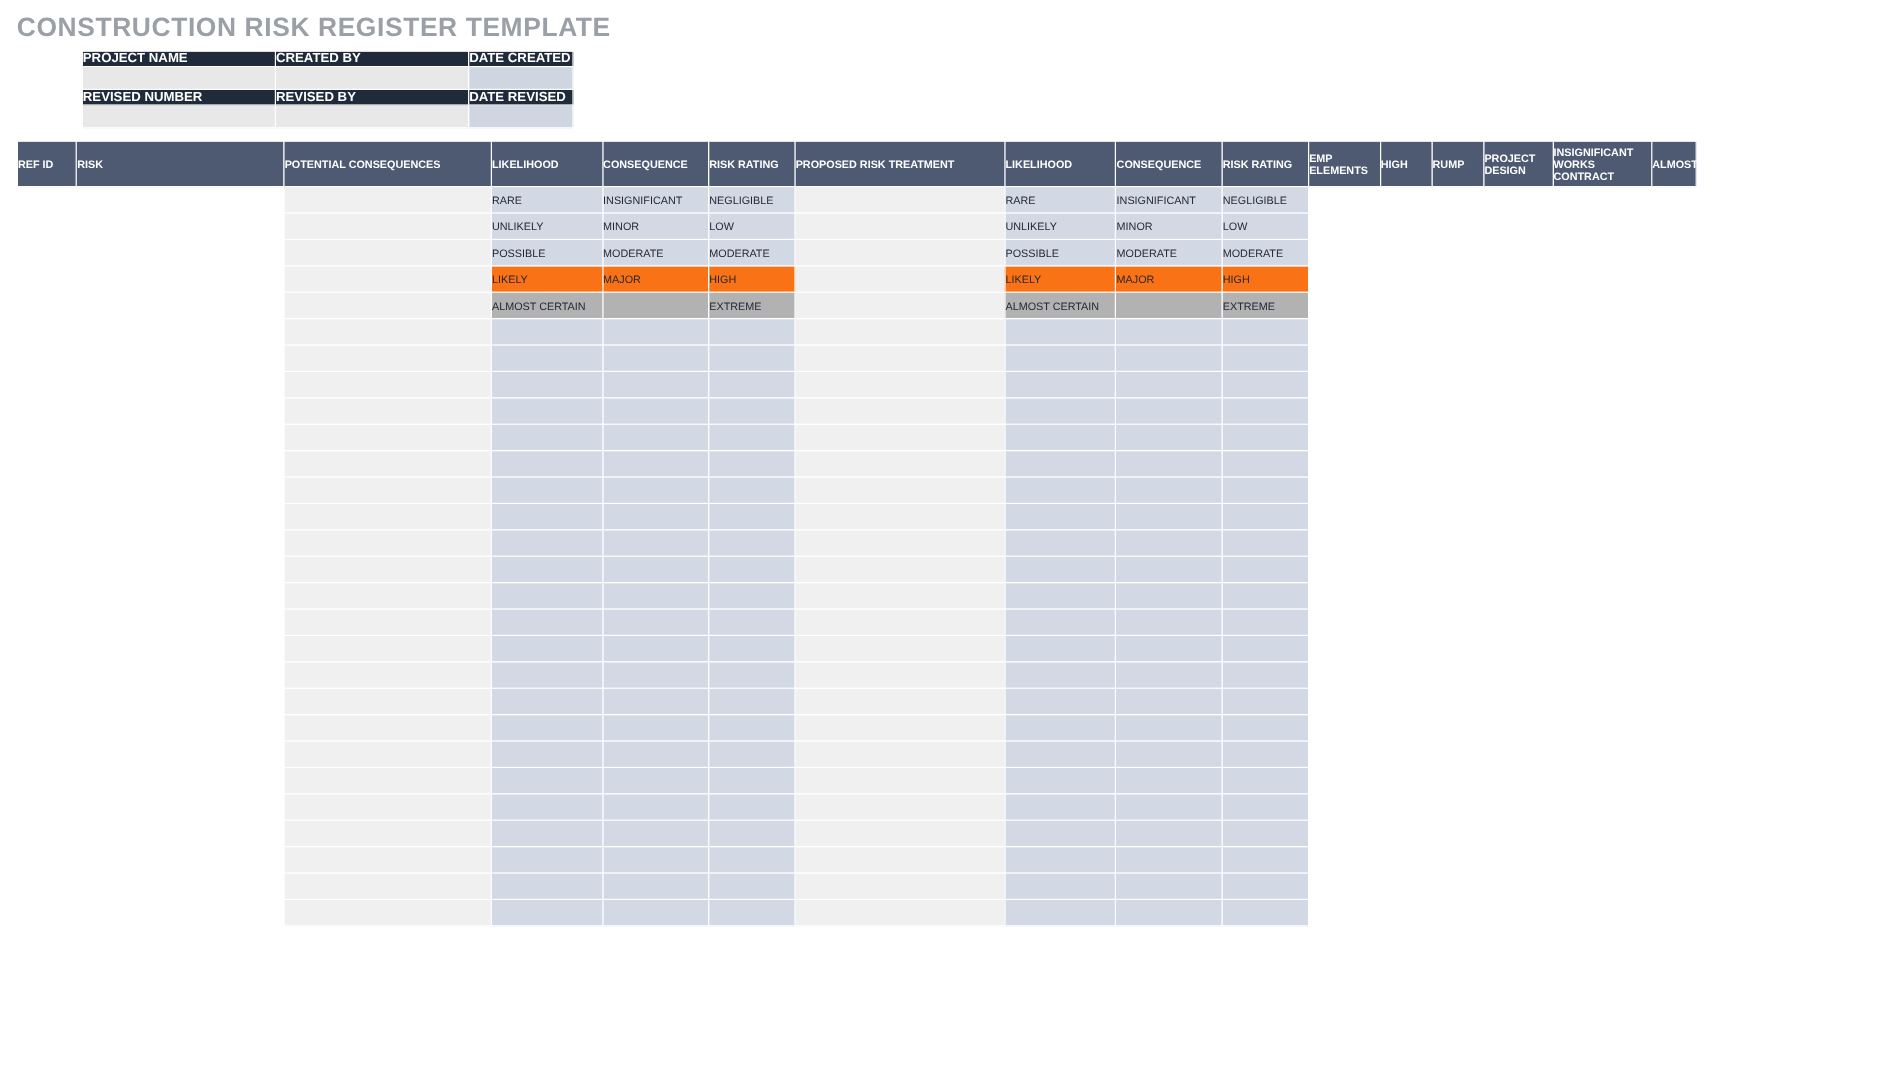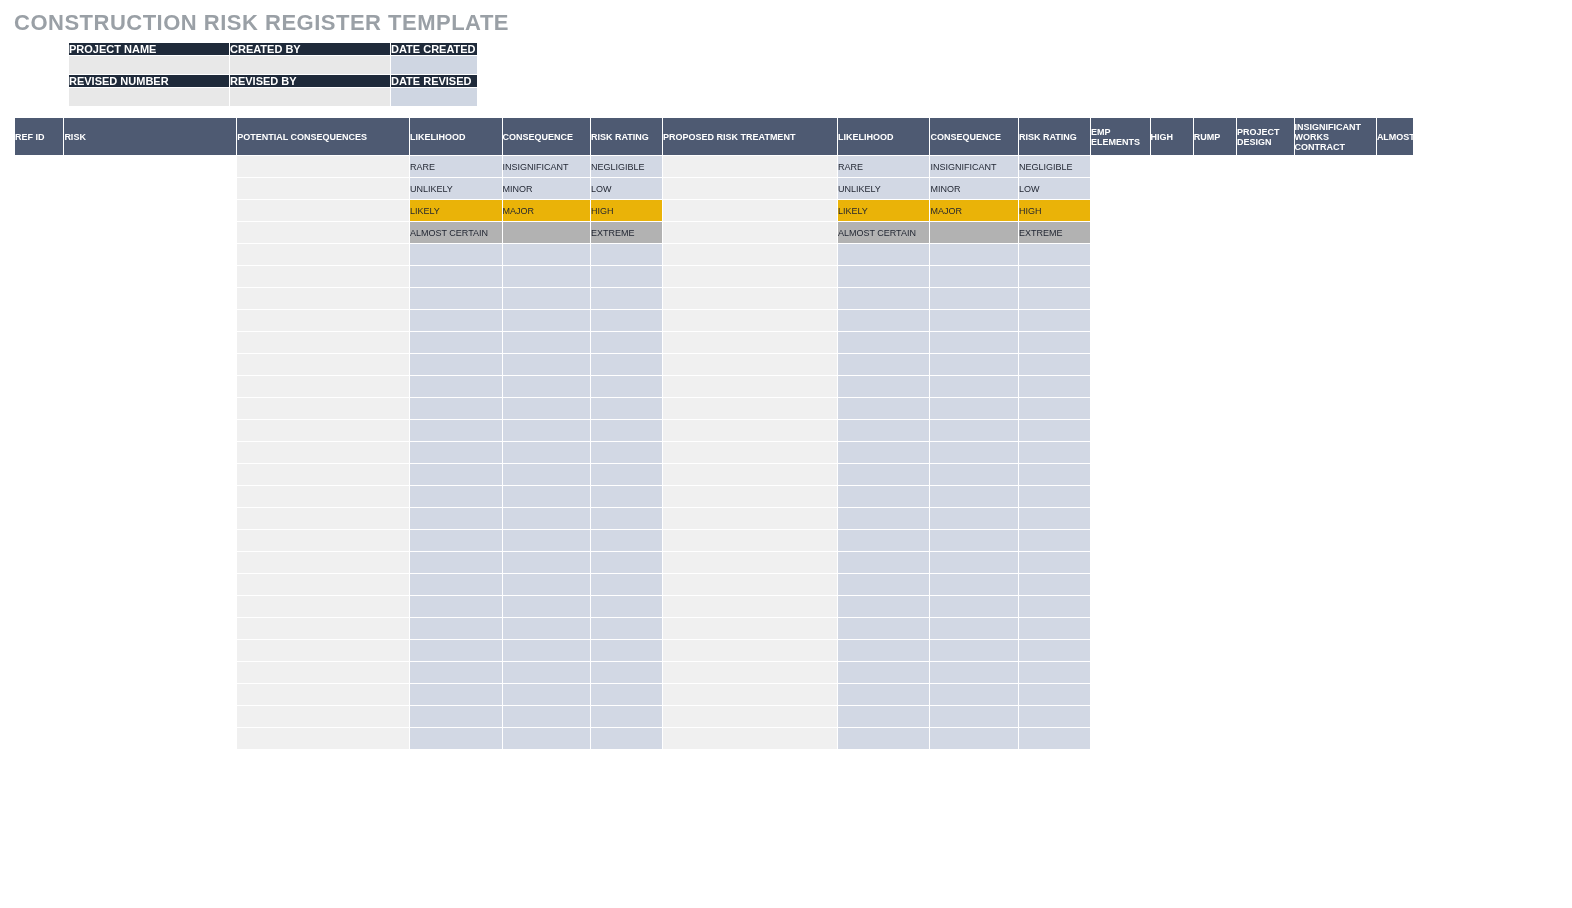--- a/index.html
+++ b/index.html
@@ -85,21 +85,21 @@
   }
   td.cell {
     height: 22px;
     font-size: 9px;
     vertical-align: middle;
     padding-left: 6px;
     background: #ffffff;
   }
   td.cell.gray  { background: #f0f0f0; }
   td.cell.blue  { background: #d2d8e4; }
-  td.cell.beige { background: #eab308; }
+  td.cell.beige { background: #f97316; }
   td.cell.dgray { background: #b2b2b2; }
   
   .c-ref  { width: 48px; }
   .c-risk { width: 168px; }
   .c-cons { width: 168px; }
   .c-lkh  { width: 90px; }
   .c-csq  { width: 86px; }
   .c-rtg  { width: 70px; }
   .c-prop { width: 170px; }
   .c-emp  { width: 58px; }
@@ -216,20 +216,38 @@
           <td class="cell "></td>
           <td class="cell "></td>
           <td class="cell "></td>
           <td class="cell "></td>
           <td class="cell "></td>
         </tr>
         <tr>
           <td class="cell "></td>
           <td class="cell "></td>
           <td class="cell gray"></td>
+          <td class="cell blue">POSSIBLE</td>
+          <td class="cell blue">MODERATE</td>
+          <td class="cell blue">MODERATE</td>
+          <td class="cell gray"></td>
+          <td class="cell blue">POSSIBLE</td>
+          <td class="cell blue">MODERATE</td>
+          <td class="cell blue">MODERATE</td>
+          <td class="cell "></td>
+          <td class="cell "></td>
+          <td class="cell "></td>
+          <td class="cell "></td>
+          <td class="cell "></td>
+          <td class="cell "></td>
+        </tr>
+        <tr>
+          <td class="cell "></td>
+          <td class="cell "></td>
+          <td class="cell gray"></td>
           <td class="cell beige">LIKELY</td>
           <td class="cell beige">MAJOR</td>
           <td class="cell beige">HIGH</td>
           <td class="cell gray"></td>
           <td class="cell beige">LIKELY</td>
           <td class="cell beige">MAJOR</td>
           <td class="cell beige">HIGH</td>
           <td class="cell "></td>
           <td class="cell "></td>
           <td class="cell "></td>

